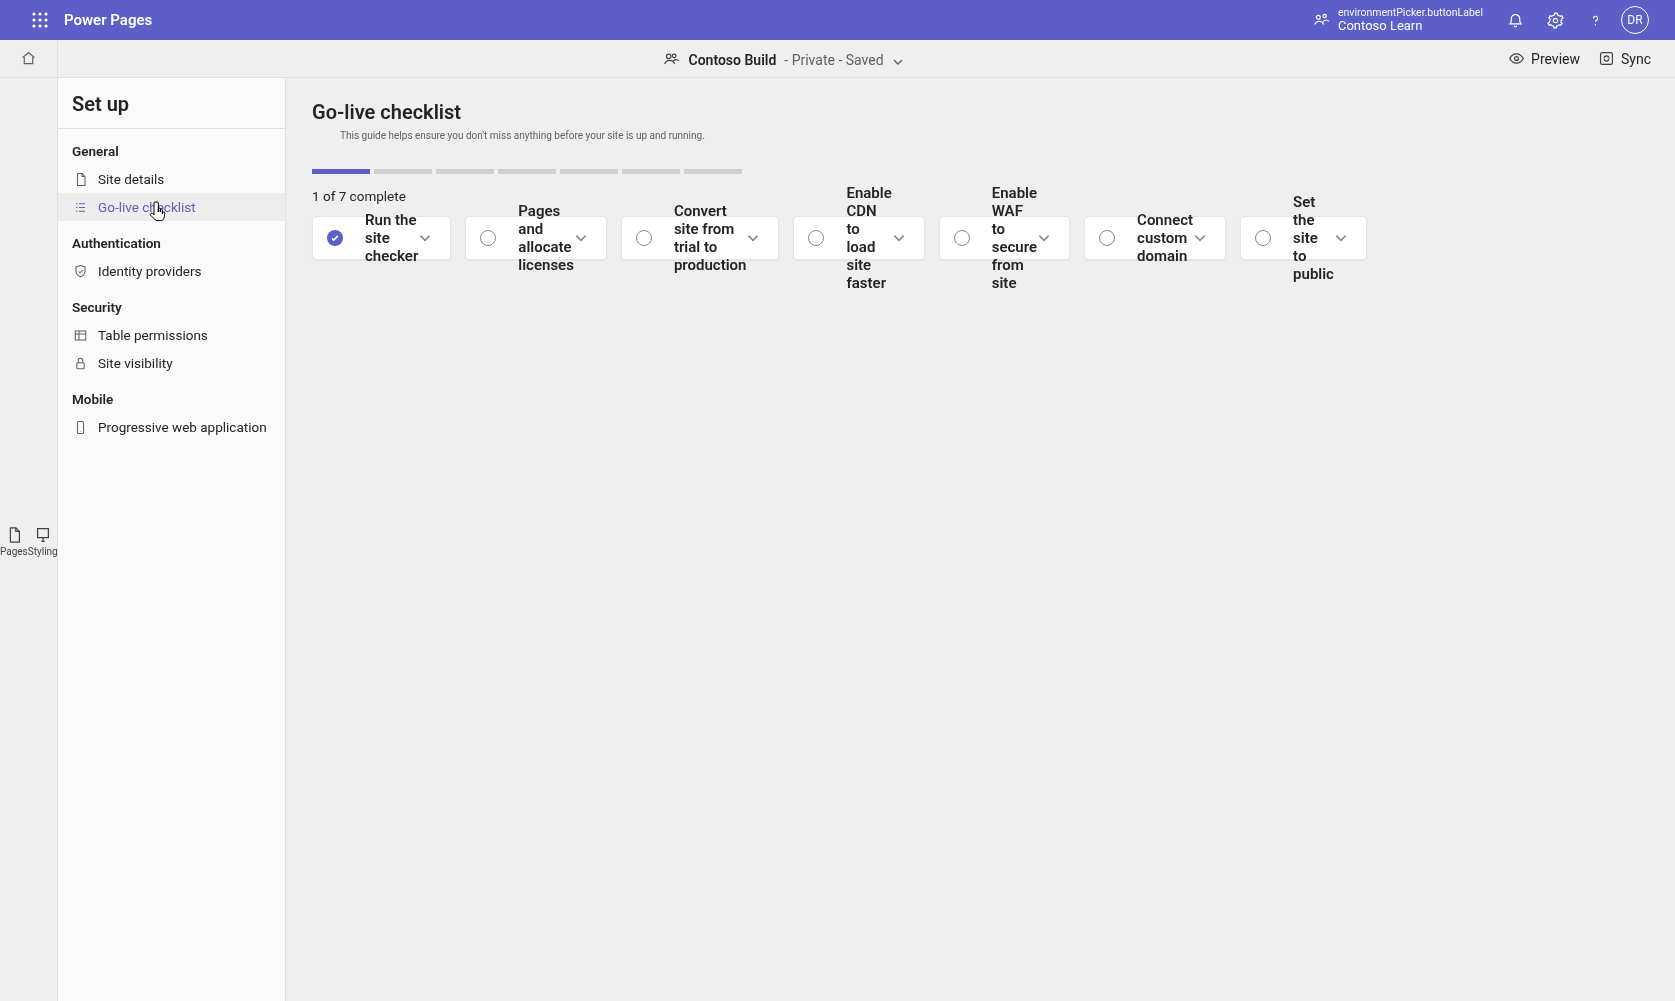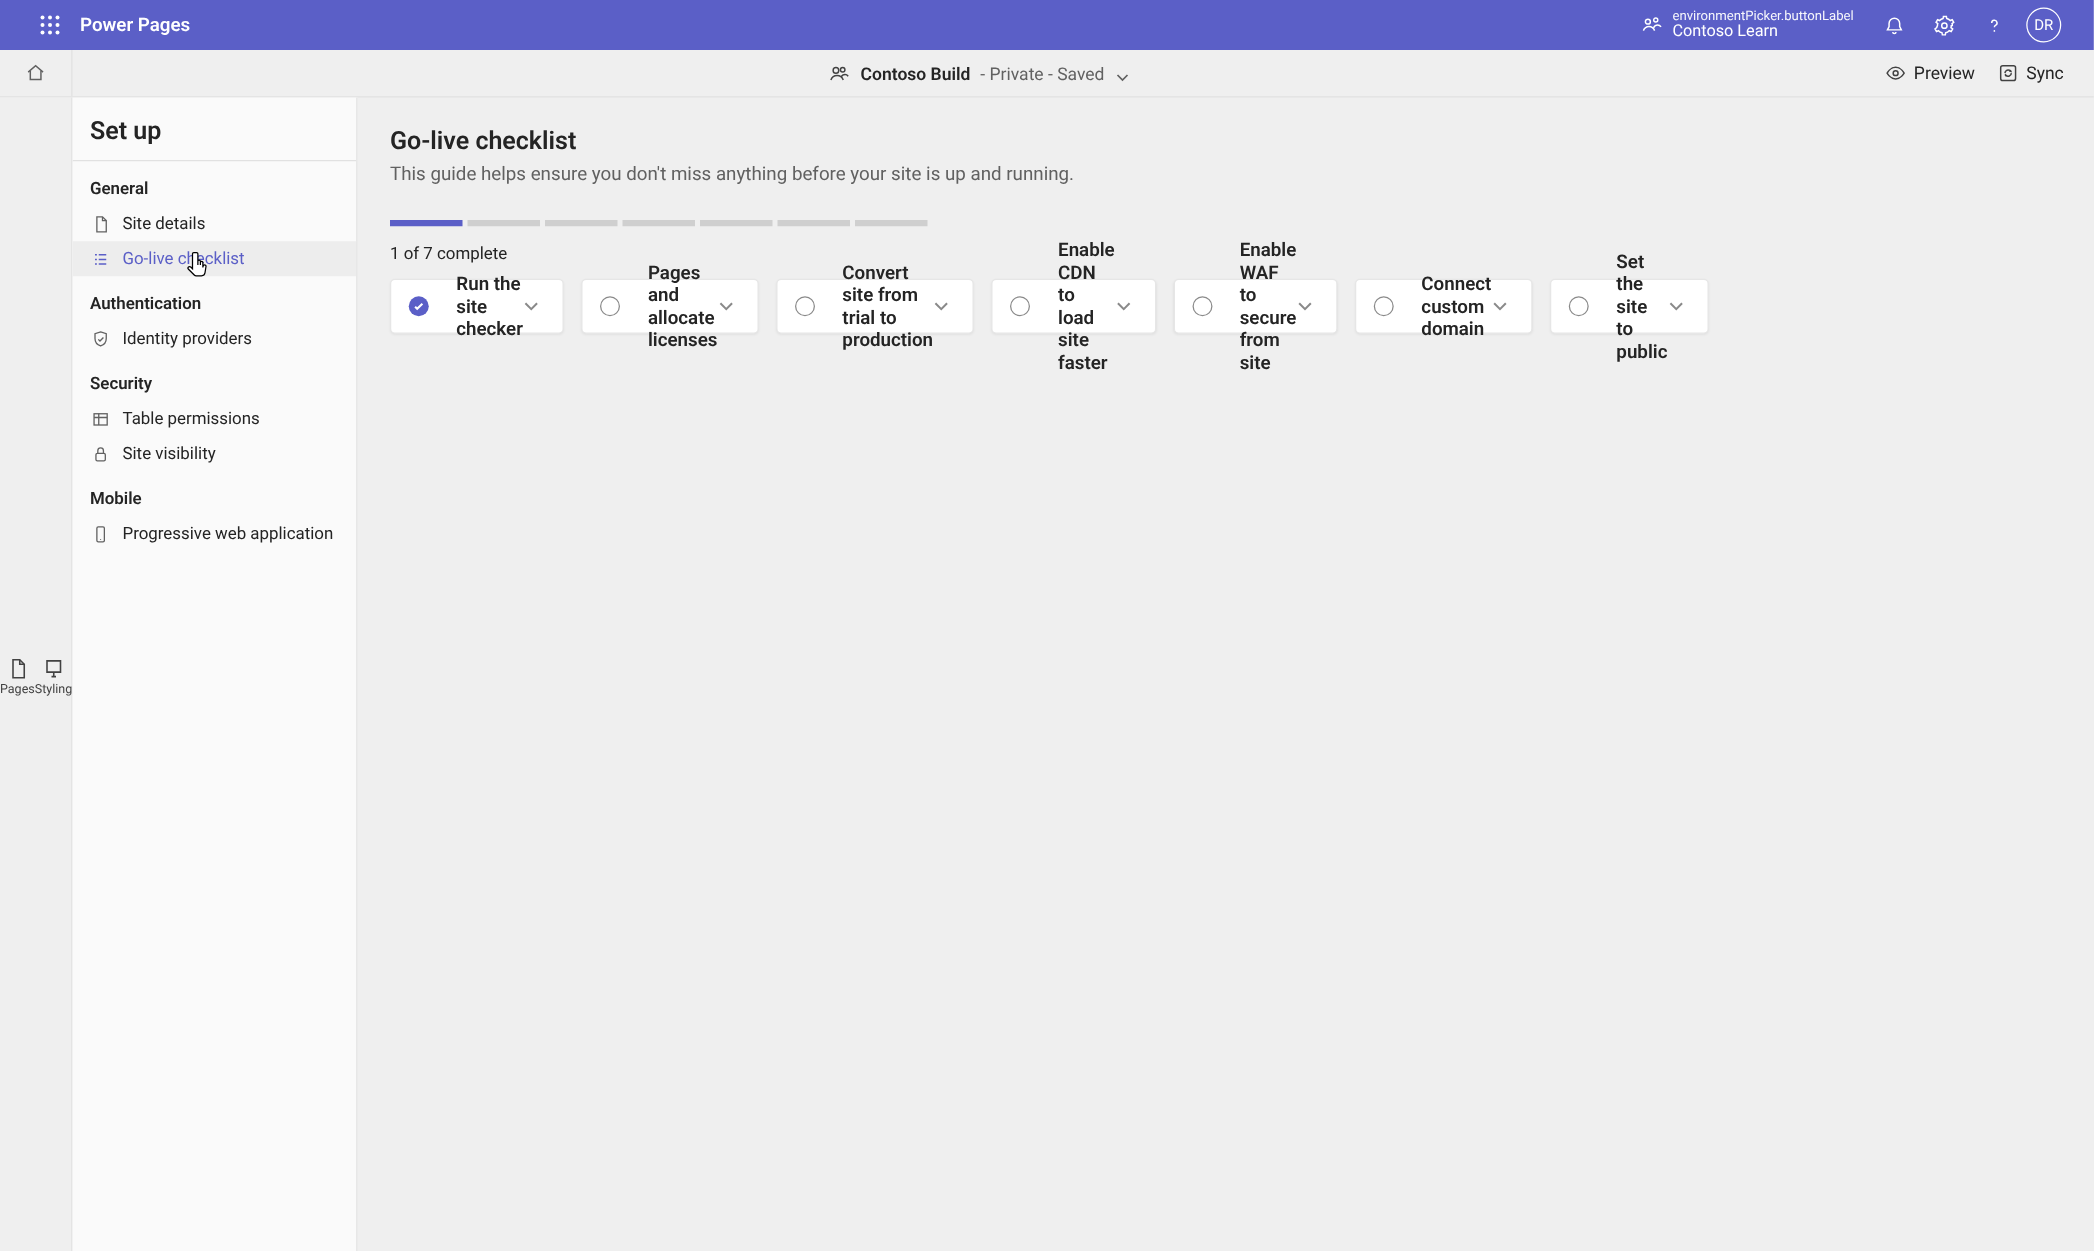--- a/index.html
+++ b/index.html
@@ -146,21 +146,21 @@
   .main {
     position:absolute;
     top: calc(var(--header-height) + var(--subheader-height));
     left: calc(var(--left-rail-width) + var(--sidebar-width));
     right:0;
     bottom:0;
     overflow:auto;
     padding: 22px 26px;
   }
   .page-title { font-size:20px; font-weight:600; }
-  .page-sub { font-size:15px; color: var(--muted); margin-top:6px; }
+  .page-sub { font-size:10px; color: var(--muted); margin-top:6px;margin-left:28px; }
 
   .progress {
     margin-top:28px;
     display:flex; gap:4px;
   }
   .seg {
     width:58px; height:5px; background:#CFCFCF;
   }
   .seg.done { background: var(--brand); }
   .progress-text { font-size:13.5px; color: var(--text); margin-top:14px; }

